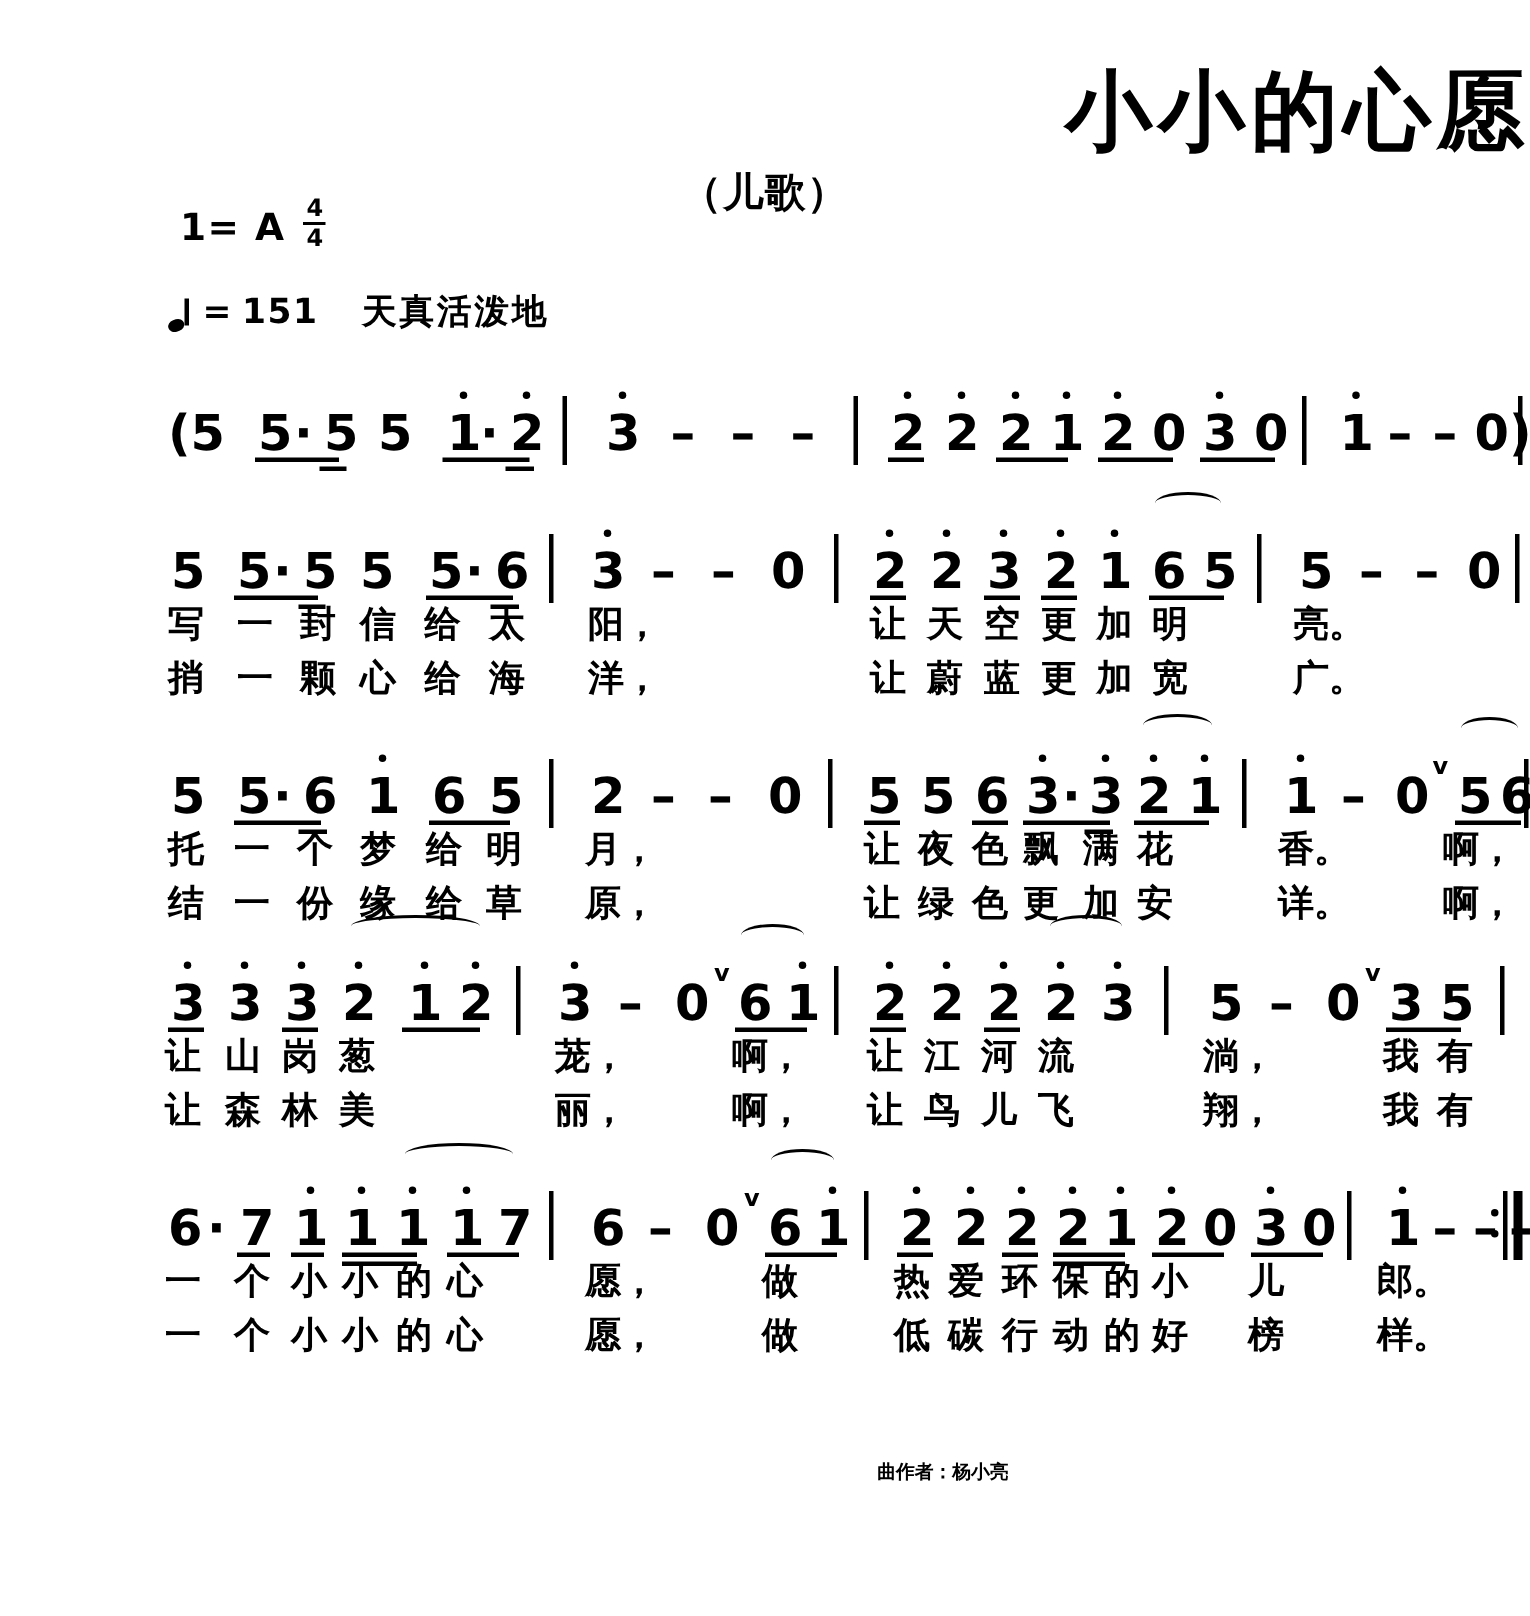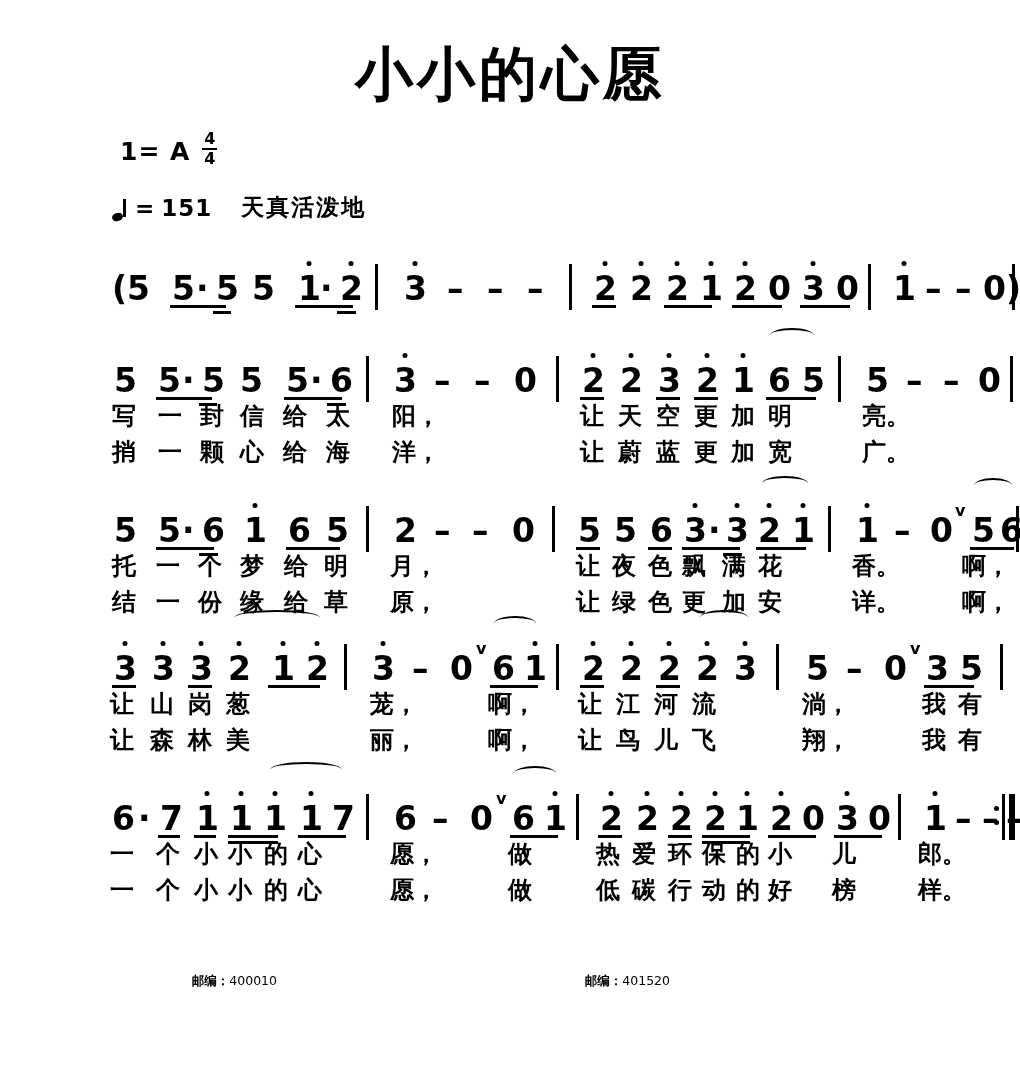--- a/index.html
+++ b/index.html
@@ -5,21 +5,21 @@
   html,body{margin:0;padding:0;background:#fff;}
   body{
     width:1020px;height:1077px;
     font-family:"DejaVu Sans","Liberation Sans",sans-serif;
     color:#000;position:relative;overflow:hidden;
   }
   .sheet{position:relative;width:1020px;height:1077px;}
 
   
   .title{
-    position:absolute;left:0;top:36px;width:1020px;text-align:center;
+    position:absolute;left:0;top:36px;width:1020px;text-align:right;
     font-size:58px;font-weight:bold;letter-spacing:4px;
     font-family:"DejaVu Sans","Liberation Sans",sans-serif;
   }
   .subtitle{
     position:absolute;left:0;top:110px;width:1020px;text-align:center;
     font-size:27px;font-weight:bold;letter-spacing:1px;
   }
   .credits{
     position:absolute;right:92px;top:113px;text-align:left;
     font-size:21px;font-weight:bold;line-height:1.42;
@@ -92,20 +92,21 @@
   .fcol .strong{font-weight:bold;}
   .fcol.left{left:160px;}
   .fcol.right{left:553px;}
 </style>
 </head>
 <body>
 
 <div class="sheet">
 
   <div class="title">小小的心愿</div>
+  <div class="subtitle">（儿歌）</div>
 
 
   <div class="keysig">
     <span class="kname">1= A</span>
     <span class="timesig">
       <span class="num">4</span>
       <span class="bar"></span>
       <span class="num">4</span>
     </span>
   </div>
@@ -543,32 +544,29 @@
       <span class="ly" style="left:768px;">好</span>
       <span class="ly" style="left:832px;">榜</span>
       <span class="ly" style="left:918px;">样。</span>
     </div>
   </div>
 
   <div class="footer">
 
     <div class="fcol left">
       <div class="row">
-        <span class="lab">邮编</span><span class="lab">：</span><span>400010</span>
+        
+      </div>
+
+    </div>
+
+    <div class="fcol right">
+      <div class="row">
+        <span class="lab">曲作者：</span><span class="strong">杨小亮</span>
       </div>
       <div class="row">
         
       </div>
 
     </div>
 
-    <div class="fcol right">
-      <div class="row">
-        <span class="lab">邮编：</span><span>401520</span>
-      </div>
-      <div class="row">
-        
-      </div>
-
-    </div>
-
   </div>
 </div>
 
 </body></html>

